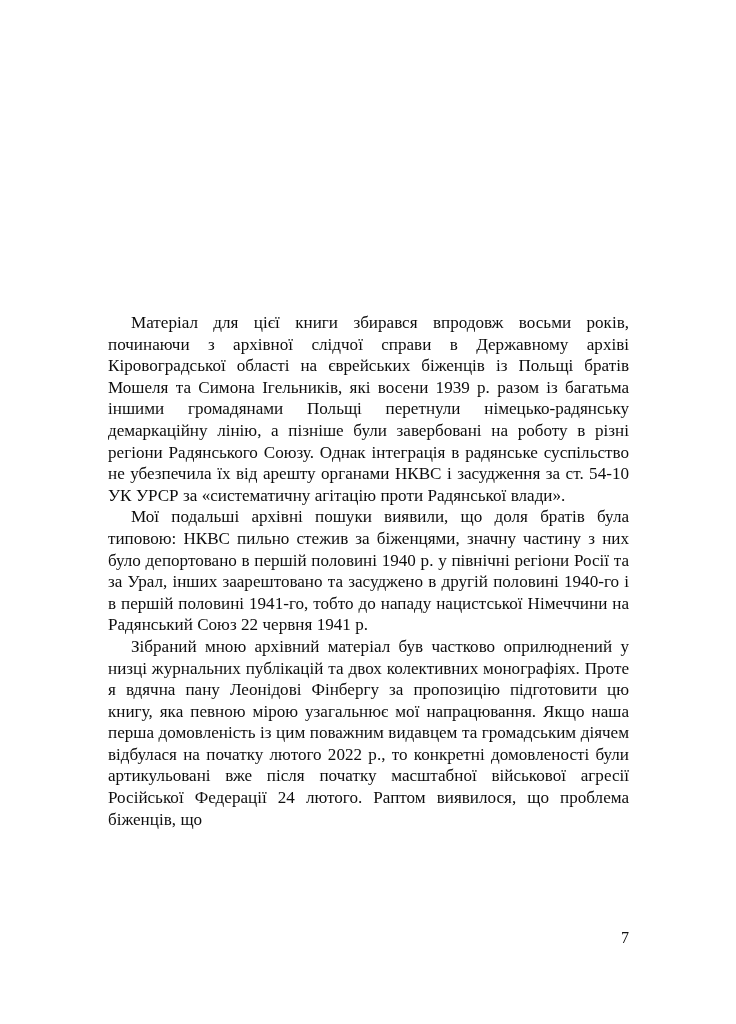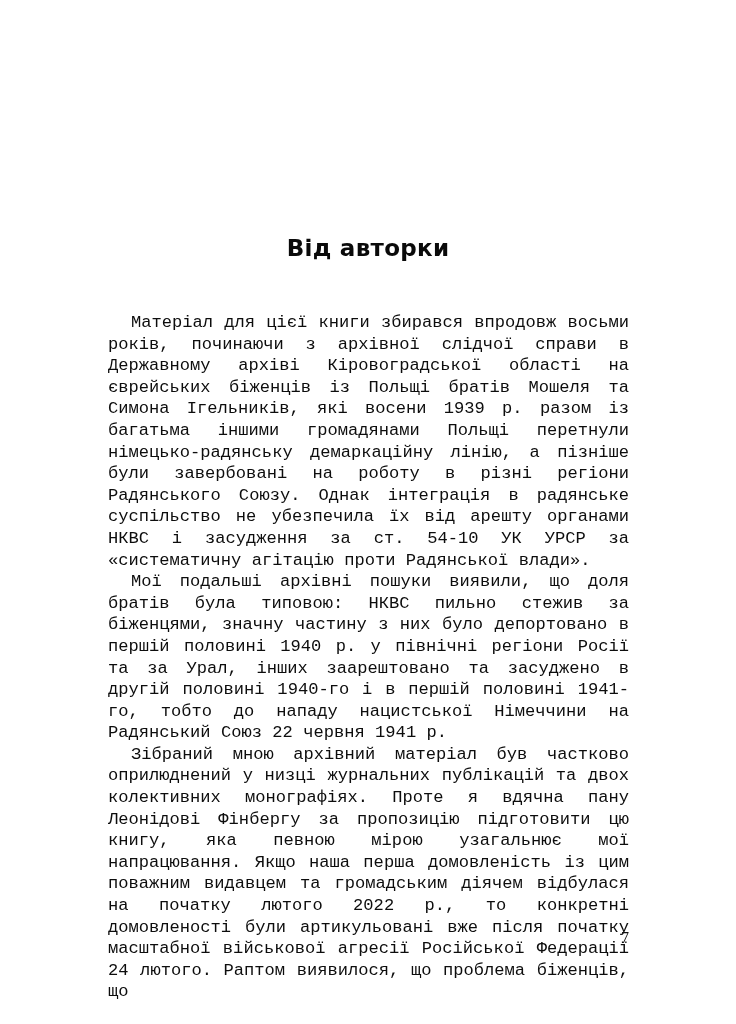--- a/index.html
+++ b/index.html
@@ -51,41 +51,39 @@
   .body-paragraph {
     margin: 0;
     text-align: justify;
     text-justify: inter-word;
     text-indent: 23px;
     font-size: 17.1px;
     line-height: 21.6px;
     color: #0d0d0d;
     hyphens: none;
     word-spacing: 0.1px;
-    font-family: Liberation Mono, monospace;
   }
 
   
   .page-number {
     position: absolute;
     top: 928px;
     left: 108px;
     width: 521px;
     text-align: right;
     font-size: 16px;
     line-height: 20px;
     color: #111111;
   }
 </style>
 </head>
 <body>
 
 <div class="page">
 
-  <h1 class="chapter-title">Від авторки</h1>
 
   <div class="text-block">
     <p class="body-paragraph">Матеріал для цієї книги збирався впродовж восьми років, починаючи з архівної слідчої справи в Державному архіві Кіровоградської області на єврейських біженців із Польщі братів Мошеля та Симона Ігельників, які восени 1939 р. разом із багатьма іншими громадянами Польщі перетнули німецько-радянську демаркаційну лінію, а пізніше були завербовані на роботу в різні регіони Радянського Союзу. Однак інтеграція в радянське суспільство не убезпечила їх від арешту органами НКВС і засудження за ст. 54-10 УК УРСР за «систематичну агітацію проти Радянської влади».</p>
     <p class="body-paragraph">Мої подальші архівні пошуки виявили, що доля братів була типовою: НКВС пильно стежив за біженцями, значну частину з них було депортовано в першій половині 1940 р. у північні регіони Росії та за Урал, інших заарештовано та засуджено в другій половині 1940-го і в першій половині 1941-го, тобто до нападу нацистської Німеччини на Радянський Союз 22 червня 1941 р.</p>
     <p class="body-paragraph">Зібраний мною архівний матеріал був частково оприлюднений у низці журнальних публікацій та двох колективних монографіях. Проте я вдячна пану Леонідові Фінбергу за пропозицію підготовити цю книгу, яка певною мірою узагальнює мої напрацювання. Якщо наша перша домовленість із цим поважним видавцем та громадським діячем відбулася на початку лютого 2022 р., то конкретні домовленості були артикульовані вже після початку масштабної військової агресії Російської Федерації 24 лютого. Раптом виявилося, що проблема біженців, що</p>
   </div>
 
   <div class="page-number">7</div>
 
 </div>

